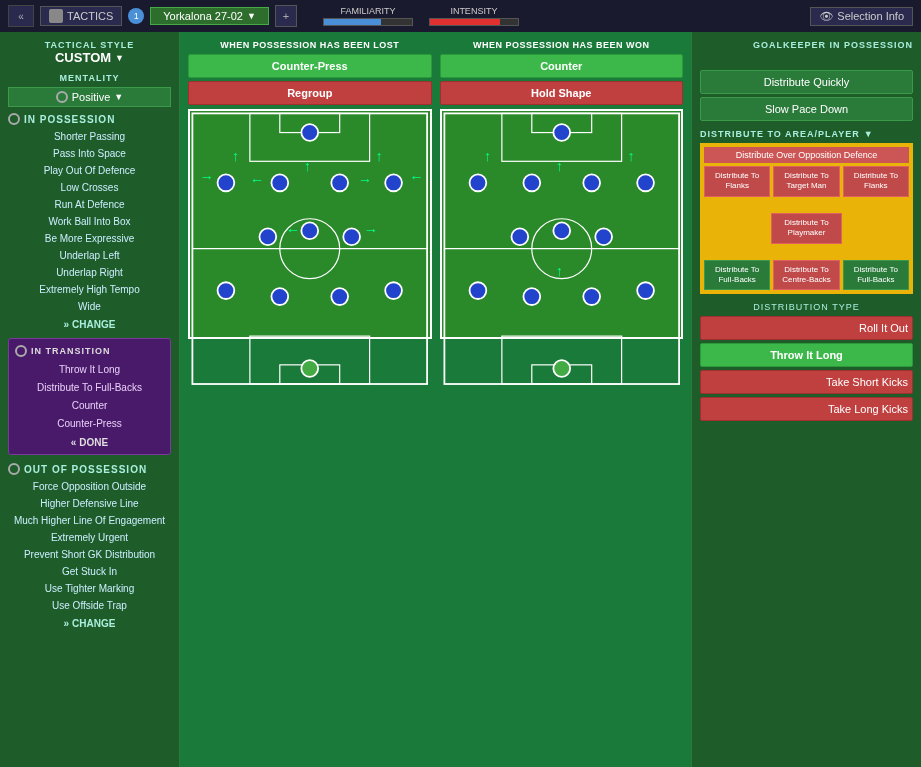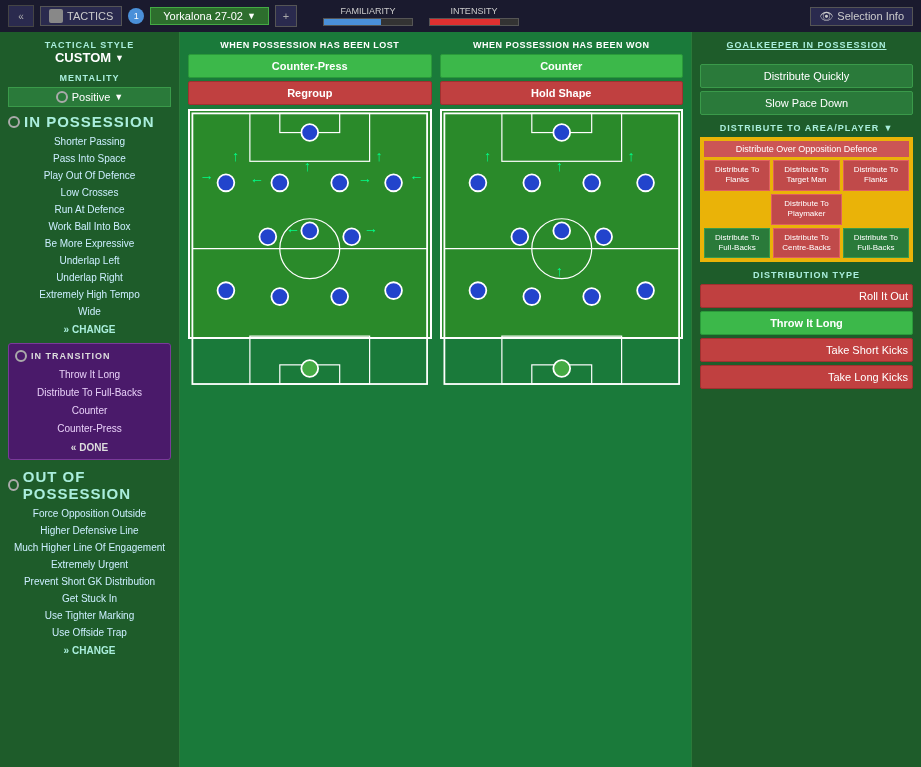--- a/index.html
+++ b/index.html
@@ -130,22 +130,22 @@
       background: #2a7a3a;
       border: 1px solid #3a9a4a;
       padding: 3px 8px;
       margin-bottom: 6px;
       cursor: pointer;
     }
     .section-block {
       margin-bottom: 8px;
     }
     .section-header {
-      display: flex; align-items: center; gap: 4px;
-      font-size: 15px; color: #aed; letter-spacing: 1px;
+      display: flex; align-items: flex-end; gap: 4px;
+      font-size: 10px; color: #aed; letter-spacing: 1px;
       font-weight: bold; margin-bottom: 3px;
     }
     .section-items {
       text-align: center;
       color: #cef;
       font-size: 10px;
       line-height: 1.7;
     }
     .change-btn {
       display: flex; align-items: center; justify-content: center; gap: 3px;
@@ -250,63 +250,62 @@
       width: 230px;
       background: #1e5c2a;
       border-left: 1px solid #2a7a3a;
       padding: 8px;
       overflow-y: auto;
     }
     .right-section-label {
       font-size: 9px;
       color: #aed; letter-spacing: 1px;
       font-weight: bold;
-      text-align: center;
-      margin-bottom: 14px;
-      text-decoration: underline;
+      text-align: right;
+      margin-bottom: 20px;
     }
     .gk-btn {
       background: #2a7a3a;
       border: 1px solid #3a9a4a;
       color: #fff;
       text-align: center;
       padding: 5px 4px;
       margin-bottom: 3px;
       cursor: pointer;
       font-size: 11px;
       border-radius: 2px;
     }
     .distribute-header {
       font-size: 9px;
       color: #aed; letter-spacing: 1px;
       font-weight: bold;
       text-align: center;
       margin: 8px 0 4px;
-      display: flex; align-items: center; justify-content: center; gap: 4px;
+      display: flex; align-items: center; justify-content: flex-start; gap: 4px;
       cursor: pointer;
     }
 
     
     .dist-grid {
       background: #eab308;
       padding: 4px;
       margin-bottom: 8px;
     }
     .dist-grid-top {
       background: #cc5555;
       text-align: center;
       font-size: 9px;
       color: #fff;
       padding: 3px;
       margin-bottom: 3px;
     }
     .dist-grid-middle {
       display: flex;
       gap: 3px;
-      margin-bottom: 3px;
+      margin-bottom: 16px;
       align-items: flex-end;
     }
     .dist-cell {
       background: #c04a4a;
       border: 1px solid #e06060;
       color: #fff;
       font-size: 8px;
       text-align: center;
       padding: 4px 2px;
       flex: 1;
@@ -324,21 +323,21 @@
     }
     .dist-grid-bottom {
       display: flex;
       gap: 3px;
     }
 
     
     .dist-type-label {
       font-size: 9px;
       color: #aed; letter-spacing: 1px;
-      font-weight: bold;
+      font-weight: normal;
       text-align: center;
       margin: 6px 0 4px;
     }
     .dist-btn-red {
       background: #c04040;
       border: 1px solid #a03030;
       color: #fff;
       text-align: right;
       padding: 5px 4px;
       margin-bottom: 3px;

